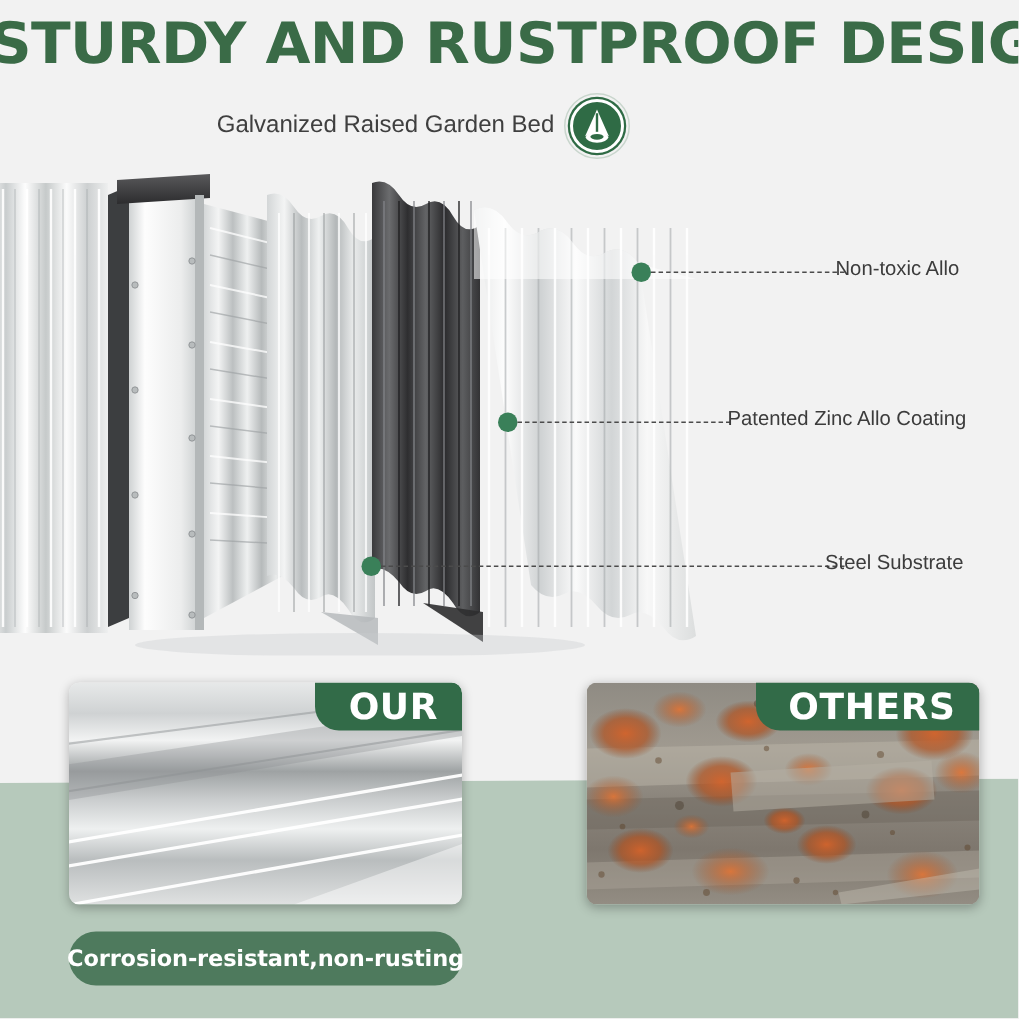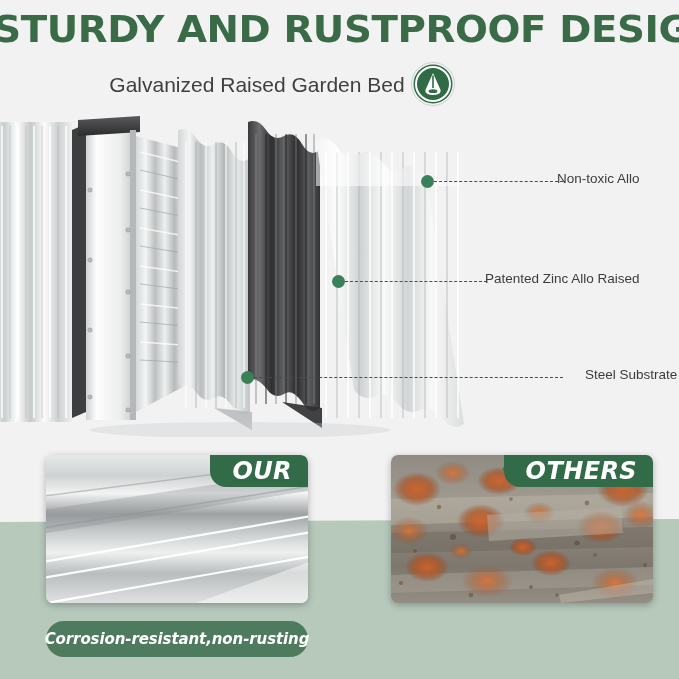--- a/index.html
+++ b/index.html
@@ -32,21 +32,21 @@
     transform:scaleX(1.02);
   }
 
   .subline {
     position:absolute;
     top:62px; left:0; width:564px;
     display:flex;
     align-items:center;
     justify-content:center;
     gap:6px;
-    font-size:21px;
+    font-size:16px;
     color:#3f3f3f;
     font-family:"Liberation Sans", sans-serif;
     white-space:nowrap;
   }
   .subline .txt { line-height:1; }
 
   
   .eco-badge {
     position:relative;
     width:44px; height:44px;
@@ -109,21 +109,20 @@
     font-size:13.5px;
     color:#3c3c3c;
     white-space:nowrap;
     font-family:"Liberation Sans", sans-serif;
   }
 
   
   .card {
     position:absolute;
     width:264px;
-    font-style:italic;
   }
   .card-photo {
     position:relative;
     width:262px; height:148px;
     border-radius:7px;
     overflow:hidden;
     box-shadow:0 2px 7px rgba(0,0,0,0.28);
   }
   .card-photo svg { display:block; }
 
@@ -405,27 +404,27 @@
 
   <div class="callout" id="co-0" style="left: 421px; top: 175px;">
     <span class="dot"></span>
     <span class="leader" style="width: 129px;"></span>
     <span class="co-label" style="left: 136px;">Non-toxic Allo</span>
   </div>
 
   <div class="callout" id="co-1" style="left: 332px; top: 275px;">
     <span class="dot"></span>
     <span class="leader" style="width: 142px;"></span>
-    <span class="co-label" style="left: 153px;">Patented Zinc Allo Raised</span>
+    <span class="co-label" style="left: 153px;">Patented Zinc Allo Coating</span>
   </div>
 
   <div class="callout" id="co-2" style="left: 241px; top: 371px;">
     <span class="dot"></span>
     <span class="leader" style="width: 309px;"></span>
-    <span class="co-label" style="left: 309px; margin-left: 35px;">Steel Substrate</span>
+    <span class="co-label" style="left: 309px;">Steel Substrate</span>
   </div>
 
   <div class="card" style="left:46px; top:455px;">
     <div class="card-photo">
       <svg width="262" height="148" viewBox="0 0 262 148">
         <defs>
           <linearGradient id="ourBase" x1="0" y1="0" x2="0" y2="1">
             <stop offset="0%" stop-color="#e7e9e9"></stop>
             <stop offset="14%" stop-color="#cfd2d3"></stop>
             <stop offset="26%" stop-color="#f2f3f3"></stop>

